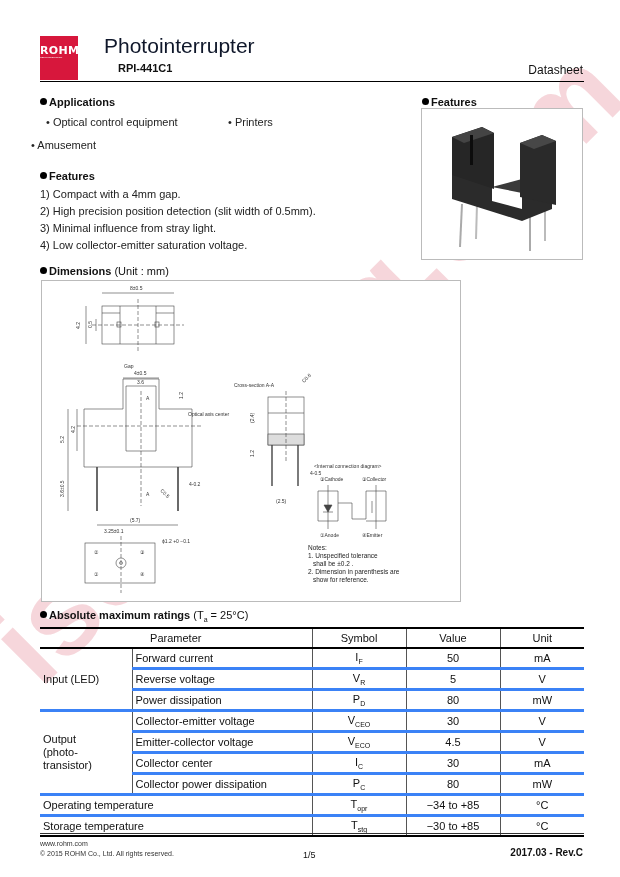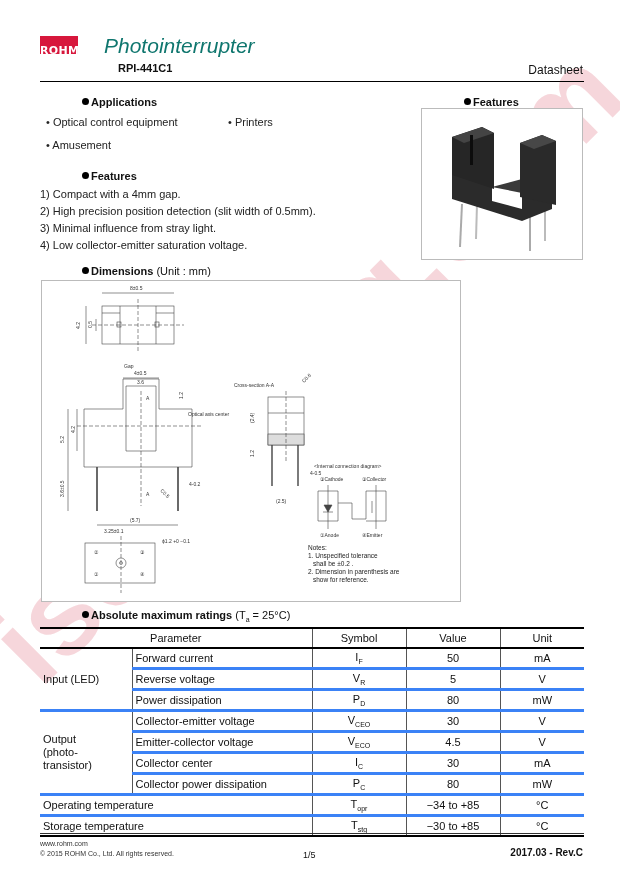--- a/index.html
+++ b/index.html
@@ -1,25 +1,25 @@
 <!DOCTYPE html>
 <html><head>
 <meta charset="utf-8">
 <style>
   html, body { margin: 0; padding: 0; background: #ffffff; }
   body { width: 620px; height: 877px; position: relative; overflow: hidden; font-family: "Liberation Sans", sans-serif; color: #111; }
   .abs { position: absolute; }
-  .logo { left: 40px; top: 36px; width: 38px; height: 18px; background: #d7173c; color: #fff; text-align: left; }
+  .logo { left: 40px; top: 36px; width: 38px; height: 44px; background: #d7173c; color: #fff; text-align: left; }
   .logo .brand { font-weight: bold; font-size: 11px; line-height: 11px; padding-top: 9px; letter-spacing: 0.3px; font-family: "DejaVu Sans", sans-serif; }
   .logo .sub { font-size: 2.5px; line-height: 3px; }
-  .title { left: 104px; top: 34px; font-size: 21px; color: #0f766e; font-style: italic; }
+  .title { left: 104px; top: 34px; font-size: 21px; color: #0f172a; }
   .partno { left: 118px; top: 62px; font-size: 11px; font-weight: bold; }
   .doctype { right: 37px; top: 63px; font-size: 12px; }
   .hr-top { left: 40px; top: 81px; width: 544px; height: 1px; background: #000; }
-  .sec-title { font-size: 11px; font-weight: bold; margin-left: 42px; }
+  .sec-title { font-size: 11px; font-weight: bold; }
   .sec-title .normal { font-weight: normal; }
   .dot { display: inline-block; width: 7px; height: 7px; border-radius: 50%; background: #000; margin-right: 2px; vertical-align: 1px; }
   .text { font-size: 11px; color: #222; }
   .outline-box { left: 421px; top: 108px; width: 160px; height: 150px; border: 1px solid #bbb; background: #fff; }
   .dim-box { left: 41px; top: 280px; width: 418px; height: 320px; border: 1px solid #bbb; background: #fff; }
   .watermark { left: 0; top: 0; width: 620px; height: 877px; pointer-events: none; }
   table.ratings { position: absolute; left: 40px; top: 627px; width: 544px; border-collapse: collapse; font-size: 11px; }
   table.ratings td, table.ratings th { height: 18px; padding: 0 3px; border-bottom: 3px solid #3b82f6; font-weight: normal; }
   table.ratings tr.head th { border-top: 2px solid #000; border-bottom: 2px solid #000; text-align: center; }
   table.ratings tr.last td { border-bottom: 2px solid #000; }
@@ -46,21 +46,21 @@
 <div class="abs title">Photointerrupter</div>
 <div class="abs partno">RPI-441C1</div>
 <div class="abs doctype">Datasheet</div>
 <div class="abs hr-top"></div>
 
 <div class="abs sec-title" style="left:40px; top:96px;">
   <span class="dot"></span><span>Applications</span>
 </div>
 <div class="abs text" style="left:46px; top:116px;">• <span>Optical control equipment</span></div>
 <div class="abs text" style="left:228px; top:116px;">• <span>Printers</span></div>
-<div class="abs text" style="left:46px; top:139px;">• <span>Amusement</span></div>
+<div class="abs text" style="left:31px; top:139px;">• <span>Amusement</span></div>
 
 <div class="abs sec-title" style="left:40px; top:170px;">
   <span class="dot"></span><span>Features</span>
 </div>
 <div class="abs text" style="left:40px; top:188px;">1) Compact with a 4mm gap.</div>
 <div class="abs text" style="left:40px; top:205px;">2) High precision position detection (slit width of 0.5mm).</div>
 <div class="abs text" style="left:40px; top:222px;">3) Minimal influence from stray light.</div>
 <div class="abs text" style="left:40px; top:239px;">4) Low collector-emitter saturation voltage.</div>
 
 <div class="abs sec-title" style="left:422px; top:96px;">

